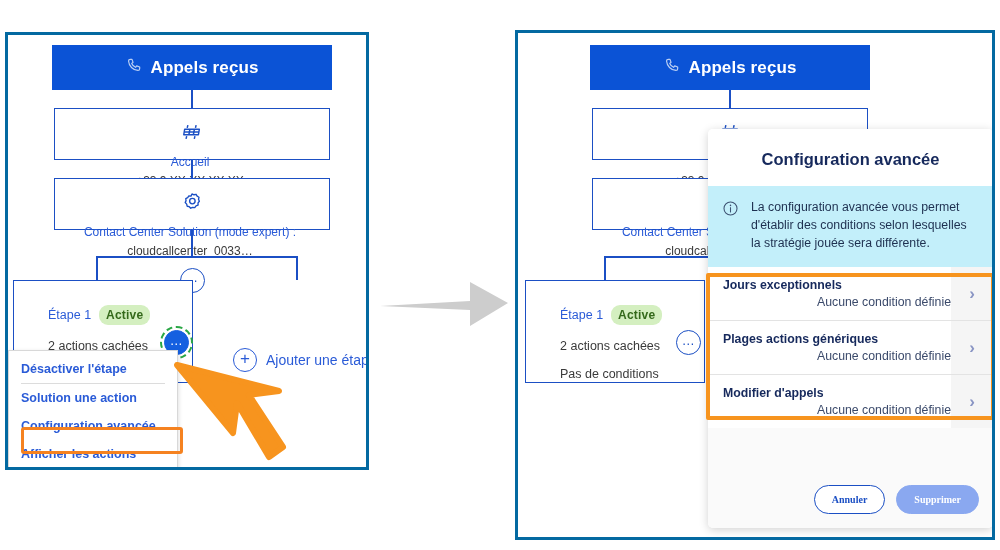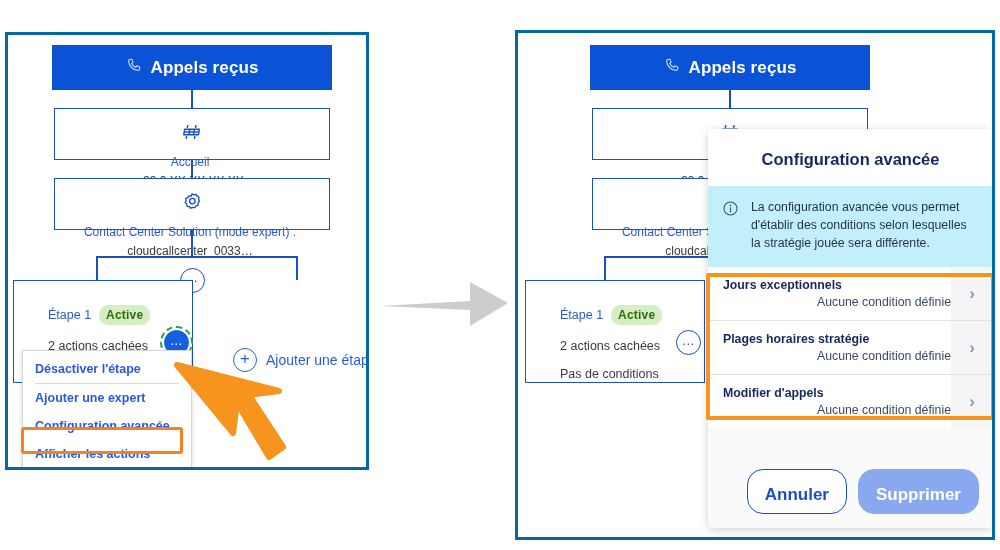--- a/index.html
+++ b/index.html
@@ -154,22 +154,22 @@
   .dlg-list-highlight {
     position:absolute; border:4px solid #F7941E; border-radius:2px; pointer-events:none;
   }
 
   .dlg-footer {
     flex:1 1 auto; background:#fafafa;
     display:flex; align-items:flex-end; justify-content:flex-end;
     gap: 11px; padding: 0 14px 14px;
   }
   .btn {
-    font-size:17px; font-weight:bold; border-radius:16px;
-    padding: 15px 17px 8px; white-space:nowrap;
+    font-size:10px; font-weight:bold; border-radius:16px;
+    padding: 8px 17px 8px; white-space:nowrap;font-family:Liberation Serif, serif;
   }
   .btn-cancel { background:#fff; border:1.6px solid #1b4fc4; color:#1b4fc4; }
   .btn-primary { background:#8aa8f0; border:1.6px solid #8aa8f0; color:#ffffff; }
 </style>
 </head>
 <body>
 
 <div id="stage">
 
   <div class="panel" id="panel-left">
@@ -237,24 +237,24 @@
         <div class="step-l3">Pas de conditions</div>
       </div>
       <div class="kebab-btn filled">…</div>
     </div>
 
     <div class="add-step" style="left:225px; top:313px;">
       <span class="add-circle">+</span>
       <span class="add-label">Ajouter une étape</span>
     </div>
 
-    <div class="ctx-menu" style="left:14px; top:315px; width:170px;">
+    <div class="ctx-menu" style="left:0; top:315px; width:170px;">
       <div class="ctx-item">Désactiver l'étape</div>
       <div class="ctx-sep"></div>
-      <div class="ctx-item">Ajouter une expert</div>
+      <div class="ctx-item">Solution une action</div>
       <div class="ctx-item">Configuration avancée</div>
       <div class="ctx-item">Afficher les actions</div>
       <div class="ctx-sep"></div>
       <div class="ctx-item danger">Supprimer l'étape</div>
     </div>
     <div class="ctx-highlight" style="left:13px; top:392px; width:162px; height:27px;"></div>
 
     <svg class="cursor-arrow" style="left:163px; top:322px;" width="120" height="105" viewBox="0 0 120 105">
       <polygon points="6,8 62,76 66,46 98,100 112,90 78,38 108,34" fill="#F7941E" stroke="#F7941E" stroke-width="6" stroke-linejoin="round"></polygon>
     </svg>
@@ -348,21 +348,21 @@
       <div class="dlg-list">
         <div class="dlg-row">
           <div class="dlg-row-txt">
             <div class="dlg-row-title">Jours exceptionnels</div>
             <div class="dlg-row-sub">Aucune condition définie</div>
           </div>
           <div class="dlg-row-chev">›</div>
         </div>
         <div class="dlg-row">
           <div class="dlg-row-txt">
-            <div class="dlg-row-title">Plages horaires stratégie</div>
+            <div class="dlg-row-title">Plages actions génériques</div>
             <div class="dlg-row-sub">Aucune condition définie</div>
           </div>
           <div class="dlg-row-chev">›</div>
         </div>
         <div class="dlg-row">
           <div class="dlg-row-txt">
             <div class="dlg-row-title">Modifier d'appels</div>
             <div class="dlg-row-sub">Aucune condition définie</div>
           </div>
           <div class="dlg-row-chev">›</div>

